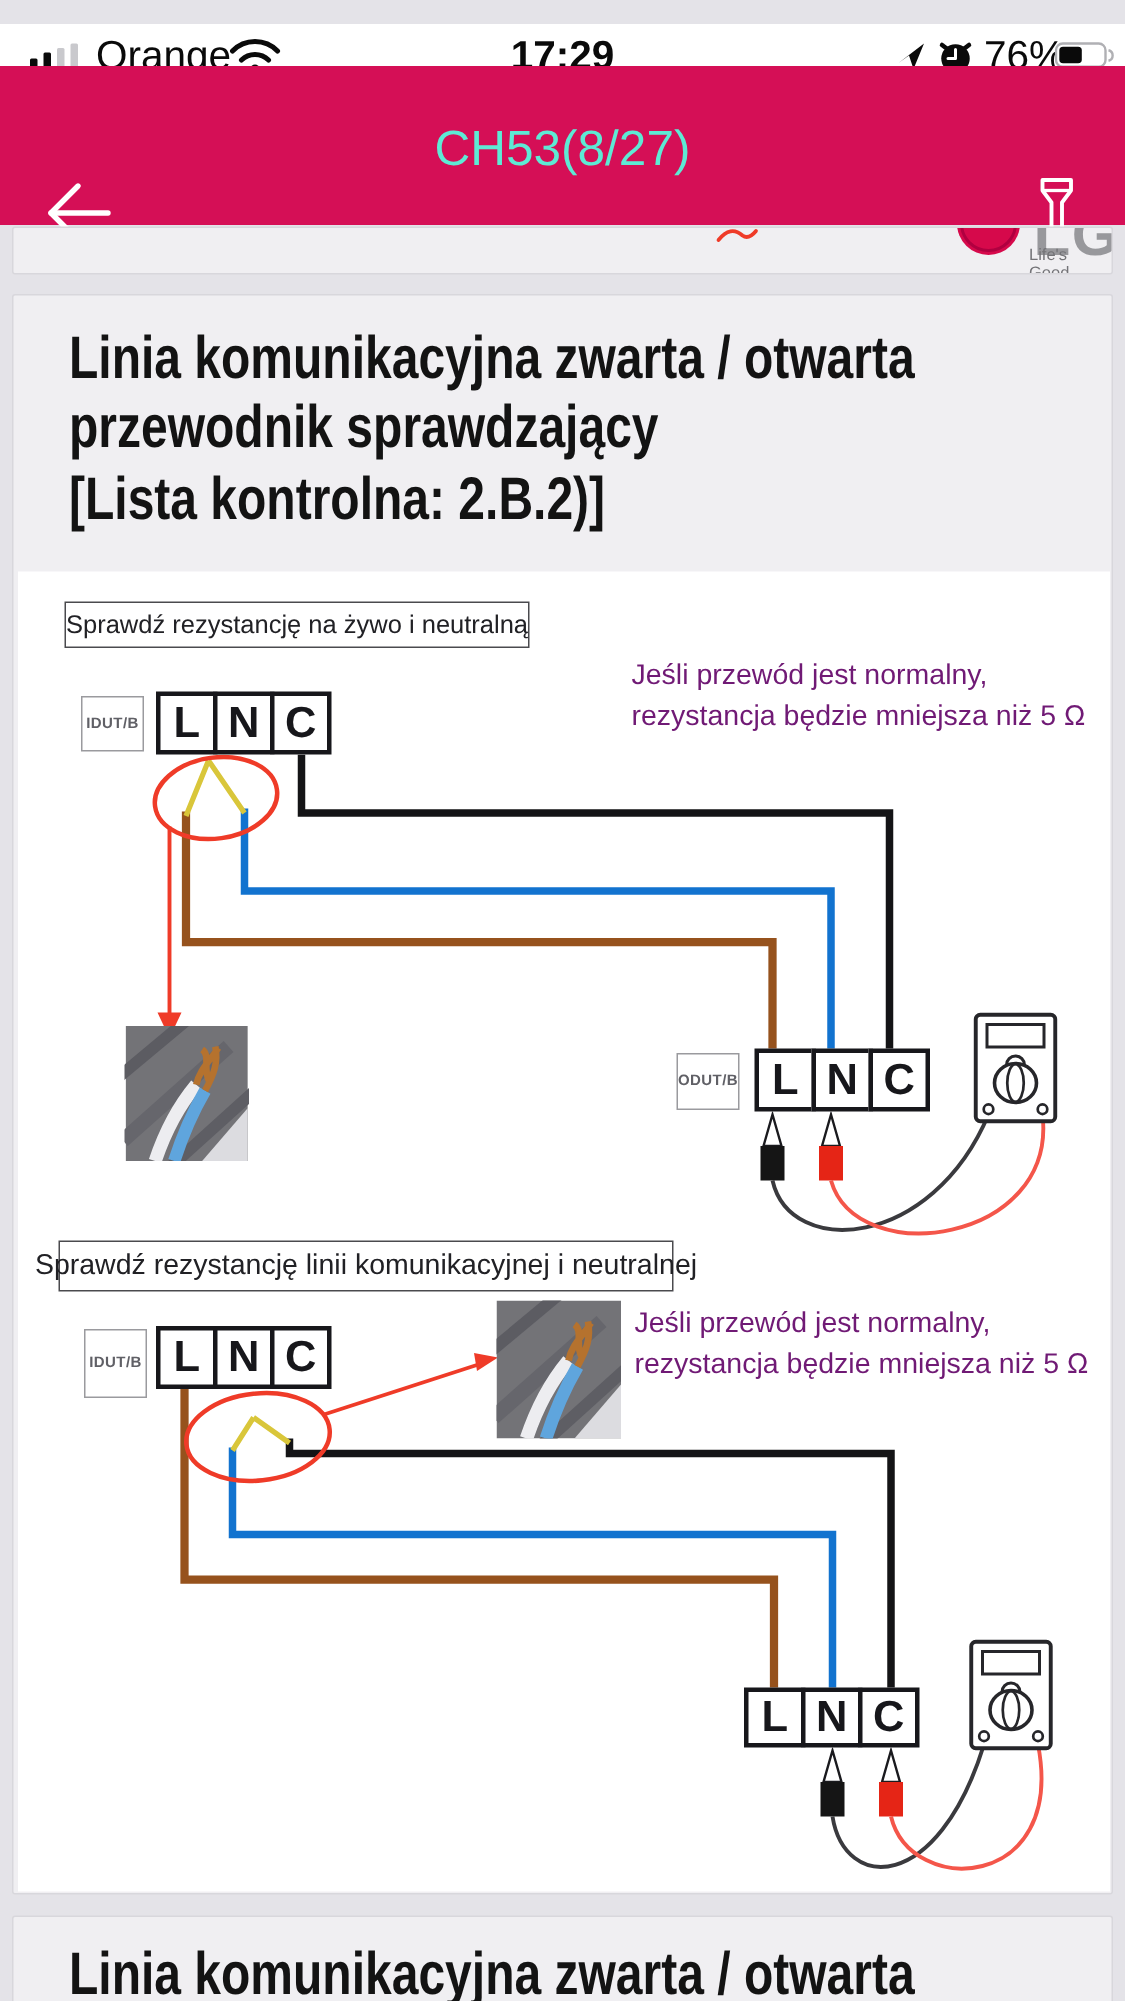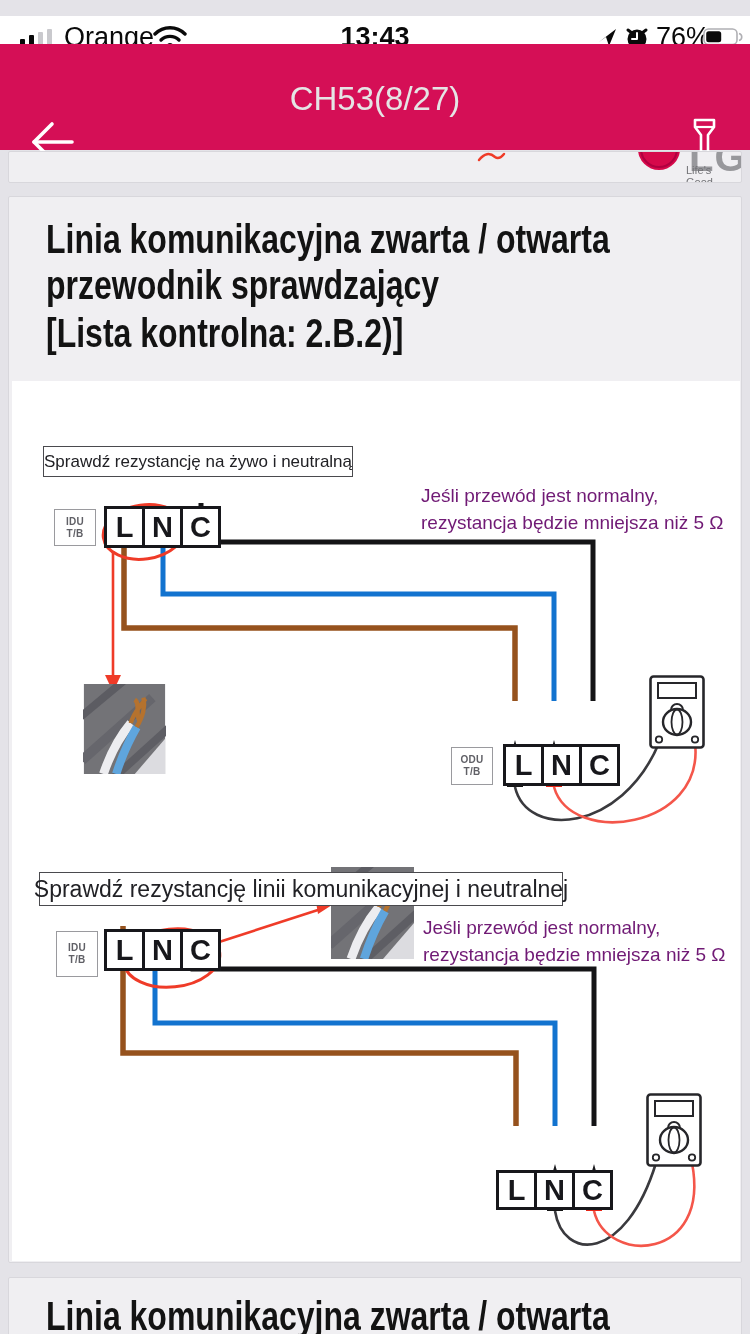--- a/index.html
+++ b/index.html
@@ -4,52 +4,52 @@
 <style>
   html,body{margin:0;padding:0;}
   body{font-family:"Liberation Sans", sans-serif; background:#888;}
   #phone{position:relative;width:750px;height:1334px;background:#e4e3e8;overflow:hidden;margin:0 auto;}
   .abs{position:absolute;}
   
   #statusbar{left:0;top:0;width:750px;height:44px;background:#ffffff;margin-top:16px;}
   .sb-text{font-size:27px;color:#0a0a0a;}
   
   #appheader{left:0;top:44px;width:750px;height:106px;background:#d50f56;}
-  #apptitle{left:0;top:36px;width:750px;text-align:center;font-size:33px;color:#e5e5e5;font-weight:400;}
+  #apptitle{left:0;top:36px;width:750px;text-align:center;font-size:33px;color:#5eead4;font-weight:400;}
   
   .slide{background:#f0eff2;border:1px solid #d8d7dc;border-radius:2px;box-sizing:border-box;overflow:hidden;}
   .title-line{font-weight:700;color:#131313;font-size:40px;transform:scaleX(0.8);transform-origin:0 50%;white-space:nowrap;}
   
   .label-box{border:1.5px solid #4a4a4e;background:#ffffff;color:#212125;display:flex;align-items:center;justify-content:center;font-size:17px;white-space:nowrap;box-sizing:border-box;}
-  .tb-box{border:1.5px solid #9a9a9e;background:#ffffff;color:#606066;display:flex;flex-direction:column;align-items:center;justify-content:center;font-size:10px;font-weight:700;line-height:1.2;letter-spacing:0.3px;box-sizing:border-box;}
+  .tb-box{border:1.5px solid #9a9a9e;background:#ffffff;color:#606066;display:flex;flex-direction:row;align-items:center;justify-content:center;font-size:10px;font-weight:700;line-height:1.2;letter-spacing:0.3px;box-sizing:border-box;}
   .trow{display:flex;}
   .tcell{width:41px;height:42px;margin-left:-3px;border:3px solid #17171b;background:#ffffff;box-sizing:border-box;display:flex;align-items:center;justify-content:center;font-size:29px;font-weight:700;color:#17171b;}
   .tcell:first-child{margin-left:0;}
   .note{font-size:19px;line-height:27px;color:#701a75;white-space:nowrap;}
-  .z2{z-index:2;margin-top:45px;}
+  .z2{z-index:2;}
 </style>
 </head>
 <body>
 
 <div id="phone">
 
   <div id="statusbar" class="abs">
     <svg class="abs" style="left:20px;top:12px" width="36" height="20">
       <rect x="0" y="11" width="5" height="7" rx="1" fill="#0a0a0a"></rect>
       <rect x="9" y="7" width="5" height="11" rx="1" fill="#0a0a0a"></rect>
       <rect x="18" y="4" width="5" height="14" rx="1" fill="#c9c9cd"></rect>
       <rect x="27" y="1" width="5" height="17" rx="1" fill="#c9c9cd"></rect>
     </svg>
     <span class="abs sb-text" style="left:64px;top:6px">Orange</span>
     <svg class="abs" style="left:153px;top:8px" width="36" height="26">
       <path d="M2,10 A 21,21 0 0 1 32,10" fill="none" stroke="#0a0a0a" stroke-width="3.4" stroke-linecap="round"></path>
       <path d="M8,16 A 13,13 0 0 1 26,16" fill="none" stroke="#0a0a0a" stroke-width="3.4" stroke-linecap="round"></path>
       <circle cx="17" cy="22" r="3" fill="#0a0a0a"></circle>
     </svg>
-    <div class="abs sb-text" style="left:315px;top:6px;width:120px;text-align:center;font-weight:600">13:43</div>
+    <div class="abs sb-text" style="left:315px;top:6px;width:120px;text-align:center;font-weight:600">17:29</div>
     <svg class="abs" style="left:598px;top:12px" width="20" height="20">
       <path d="M1,14 L18,1 L11,18 L8,9 Z" fill="#0a0a0a"></path>
     </svg>
     <svg class="abs" style="left:624px;top:9px" width="26" height="26">
       <line x1="4" y1="5" x2="8" y2="8" stroke="#0a0a0a" stroke-width="3" stroke-linecap="round"></line>
       <line x1="22" y1="5" x2="18" y2="8" stroke="#0a0a0a" stroke-width="3" stroke-linecap="round"></line>
       <circle cx="13" cy="14" r="9.5" fill="#0a0a0a"></circle>
       <path d="M13,14 L13,8 M13,14 L8,14" stroke="#ffffff" stroke-width="2" stroke-linecap="round"></path>
     </svg>
     <span class="abs sb-text" style="left:656px;top:6px">76%</span>
@@ -178,21 +178,21 @@
         <span>ODU</span>
         <span>T/B</span>
       </div>
 
       <div class="abs trow z2" style="left:494px;top:318px">
         <div class="tcell">L</div>
         <div class="tcell">N</div>
         <div class="tcell">C</div>
       </div>
 
-      <div class="abs label-box z2" style="left:30px;top:446px;width:524px;height:34px;font-size:23px">Sprawdź rezystancję linii komunikacyjnej i neutralnej</div>
+      <div class="abs label-box z2" style="left:30px;top:446px;width:410px;height:34px;font-size:19px">Sprawdź rezystancję linii komunikacyjnej i neutralnej</div>
 
       <div class="abs tb-box z2" style="left:47px;top:505px;width:42px;height:46px">
         <span>IDU</span>
         <span>T/B</span>
       </div>
 
       <div class="abs trow z2" style="left:95px;top:503px">
         <div class="tcell">L</div>
         <div class="tcell">N</div>
         <div class="tcell">C</div>

